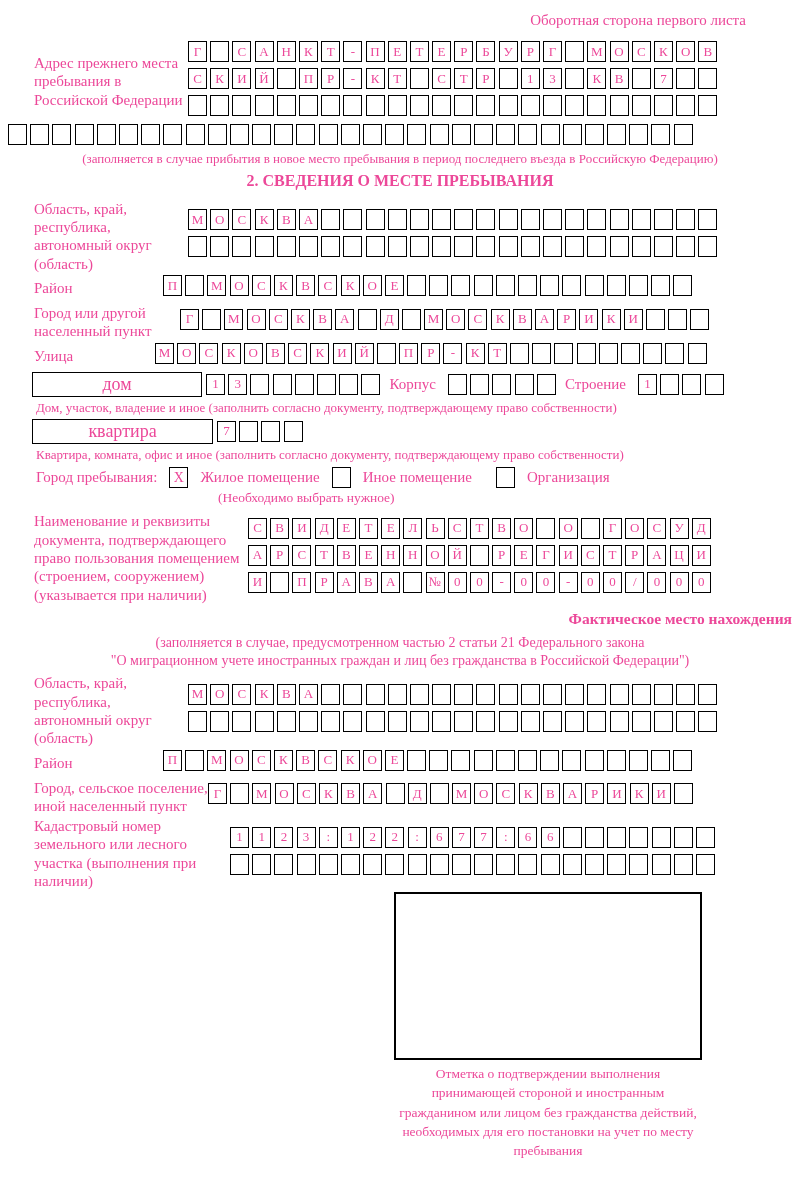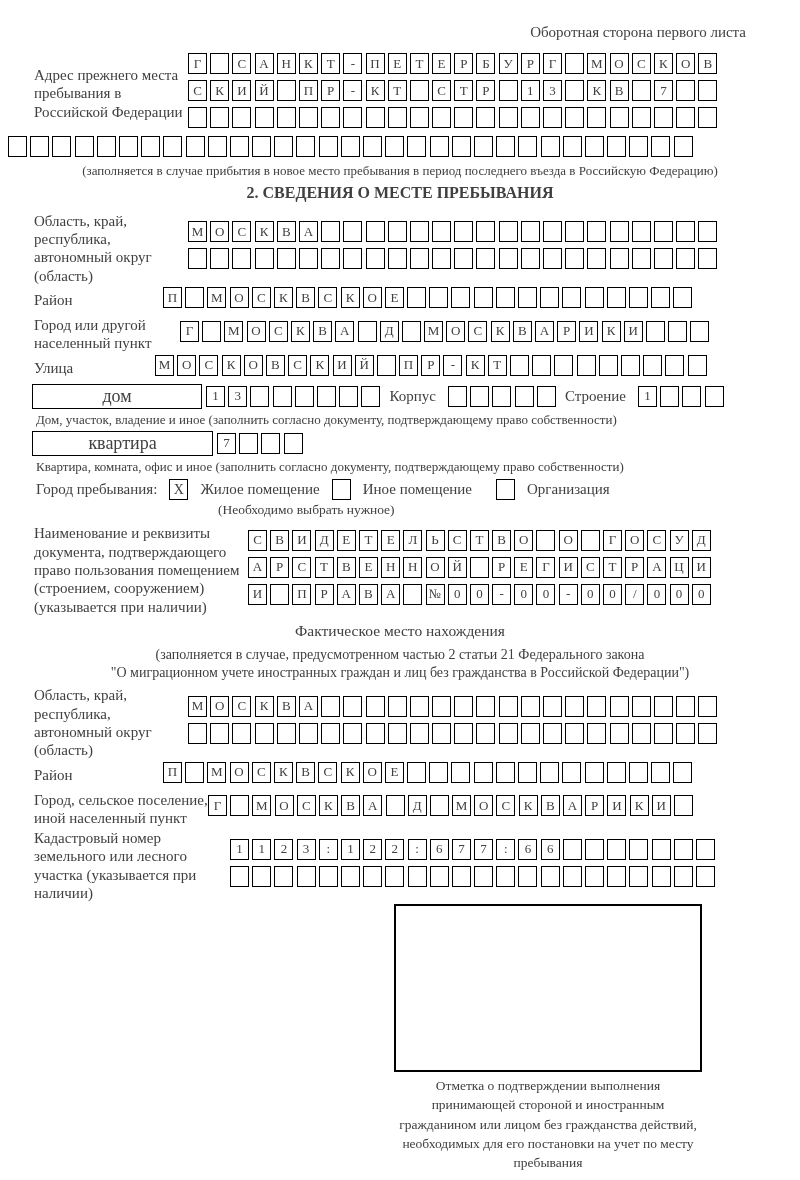--- a/index.html
+++ b/index.html
@@ -1,39 +1,39 @@
 <!DOCTYPE html>
 <html><head>
 <meta charset="utf-8">
 <style>
   html,body{margin:0;padding:0;background:#fff;}
   .page{
     width:800px;height:1180px;box-sizing:border-box;
-    background:#fff;color:#404040;
+    background:#fff;color:#ec4899;
     font-family:"Liberation Serif","DejaVu Serif",serif;
-    padding:24px 8px 0 8px;overflow:hidden;position:relative;
+    padding:12px 8px 0 8px;overflow:hidden;position:relative;
   }
   .header-note{text-align:right;padding-right:46px;font-size:15px;margin-bottom:12px;}
   .frow{display:flex;align-items:center;}
   .flabel{font-size:15px;line-height:1.22;flex:none;box-sizing:border-box;padding-left:26px;}
   .w180{width:180px}.w155{width:155px}.w172{width:172px}.w147{width:147px}
   .w240{width:240px}.w200{width:200px}.w222{width:222px}
   .gcol{display:flex;flex-direction:column;}
   .grow{display:flex;flex:none;margin-bottom:6px;}
   .cell{
     width:17px;height:19px;border:1.5px solid #000;margin-right:3.2px;
     display:flex;align-items:center;justify-content:center;
     font-size:13px;flex:none;overflow:hidden;
   }
   .caption{font-size:13px;line-height:1.3;}
   .center{text-align:center;}
   .ml28{margin-left:28px;}
   .mb2{margin-bottom:2px}.mb4{margin-bottom:4px}
   .sec-title{font-size:16px;font-weight:bold;text-align:center;margin:4px 0 10px 0;}
-  .sub-title{font-size:15.5px;font-weight:normal;text-align:center;margin:6px 0 6px 0;}
+  .sub-title{font-size:15.5px;font-weight:bold;text-align:right;margin:6px 0 6px 0;}
   .note{font-size:14px;text-align:center;line-height:1.3;}
   .named-box{
     border:1.5px solid #000;height:25px;box-sizing:border-box;
     display:flex;align-items:center;justify-content:center;
     font-size:18px;flex:none;
   }
   .house-row{display:flex;align-items:center;margin:2px 0 3px 24px;}
   .house-row .grow{margin-bottom:0;margin-left:4px;}
   .inl{font-size:15px;margin:0 8px 0 6px;flex:none;}
   .stay-row{display:flex;align-items:center;margin-left:28px;font-size:15px;margin-top:4px;}
@@ -564,21 +564,21 @@
         <span class="cell">А</span>
         <span class="cell">Р</span>
         <span class="cell">И</span>
         <span class="cell">К</span>
         <span class="cell">И</span>
         <span class="cell"></span>
       </div>
   </div>
 
   <div class="frow mb2">
-    <div class="flabel w222">Кадастровый номер земельного или лесного участка (указывается при наличии)</div>
+    <div class="flabel w222">Кадастровый номер земельного или лесного участка (выполнения при наличии)</div>
     <div class="gcol">
       <div class="grow">
           <span class="cell">1</span>
           <span class="cell">1</span>
           <span class="cell">2</span>
           <span class="cell">3</span>
           <span class="cell">:</span>
           <span class="cell">1</span>
           <span class="cell">2</span>
           <span class="cell">2</span>

